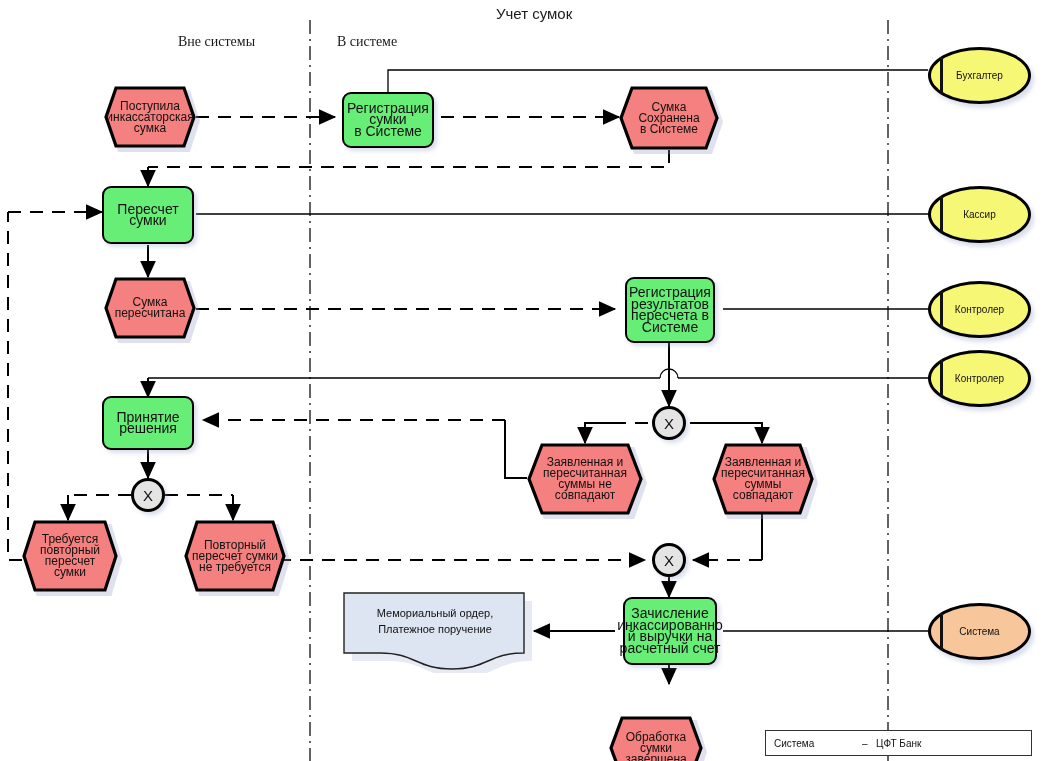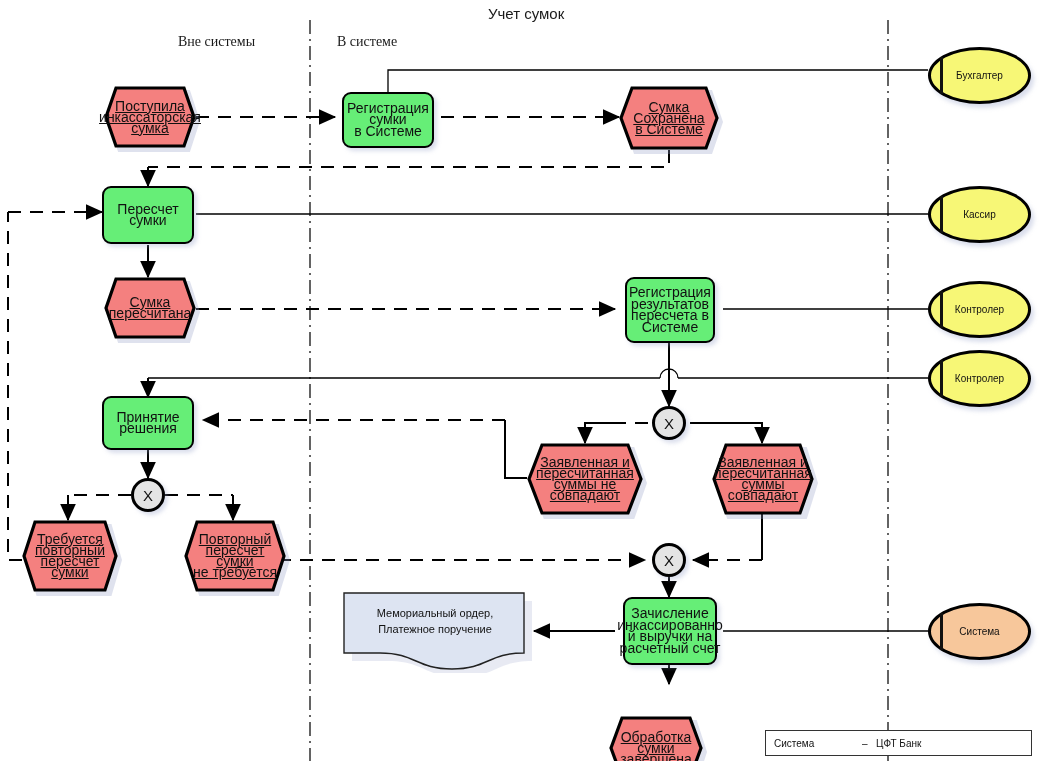--- a/index.html
+++ b/index.html
@@ -12,39 +12,40 @@
   }
   #canvas{position:absolute;left:0;top:0;width:1045px;height:761px;}
   .layer-svg{position:absolute;left:0;top:0;width:1045px;height:761px;}
   .node{position:absolute;box-sizing:border-box;}
 
   .title{
     position:absolute;
     font-family:"Liberation Sans", sans-serif;
     font-size:15px;color:#1a1a1a;
     white-space:nowrap;
+    margin-left:8px;
   }
   .lane-label{
     position:absolute;
     font-family:"Liberation Serif", serif;
     font-size:14px;color:#1a1a1a;
     white-space:nowrap;
   }
 
   
   .shape-txt{
     position:absolute;left:0;top:0;width:100%;height:100%;
     display:flex;align-items:center;justify-content:center;
     text-align:center;
     font-size:9.5px;line-height:11.5px;color:#111;
     padding:0 7px;box-sizing:border-box;
     white-space:pre-line;
     pointer-events:none;
   }
-  .shape-txt.sm{font-size:14px;line-height:11px;text-decoration:underline;}
+  .shape-txt.sm{font-size:12px;line-height:11px;}
 
   .proc .shape-txt{font-size:14px;}
 
   
   .proc{
     border:2.5px solid #000;border-radius:9px;
     background:#66ee77;
     box-shadow:3px 3px 4px rgba(150,160,200,.35);
   }
   .evt-wrap{position:absolute;}

